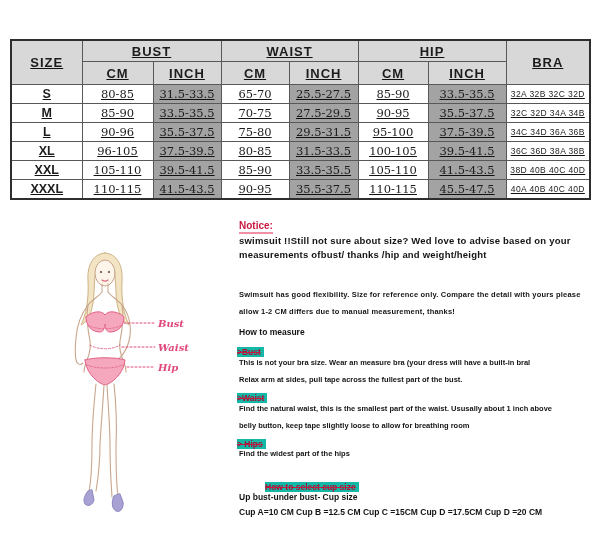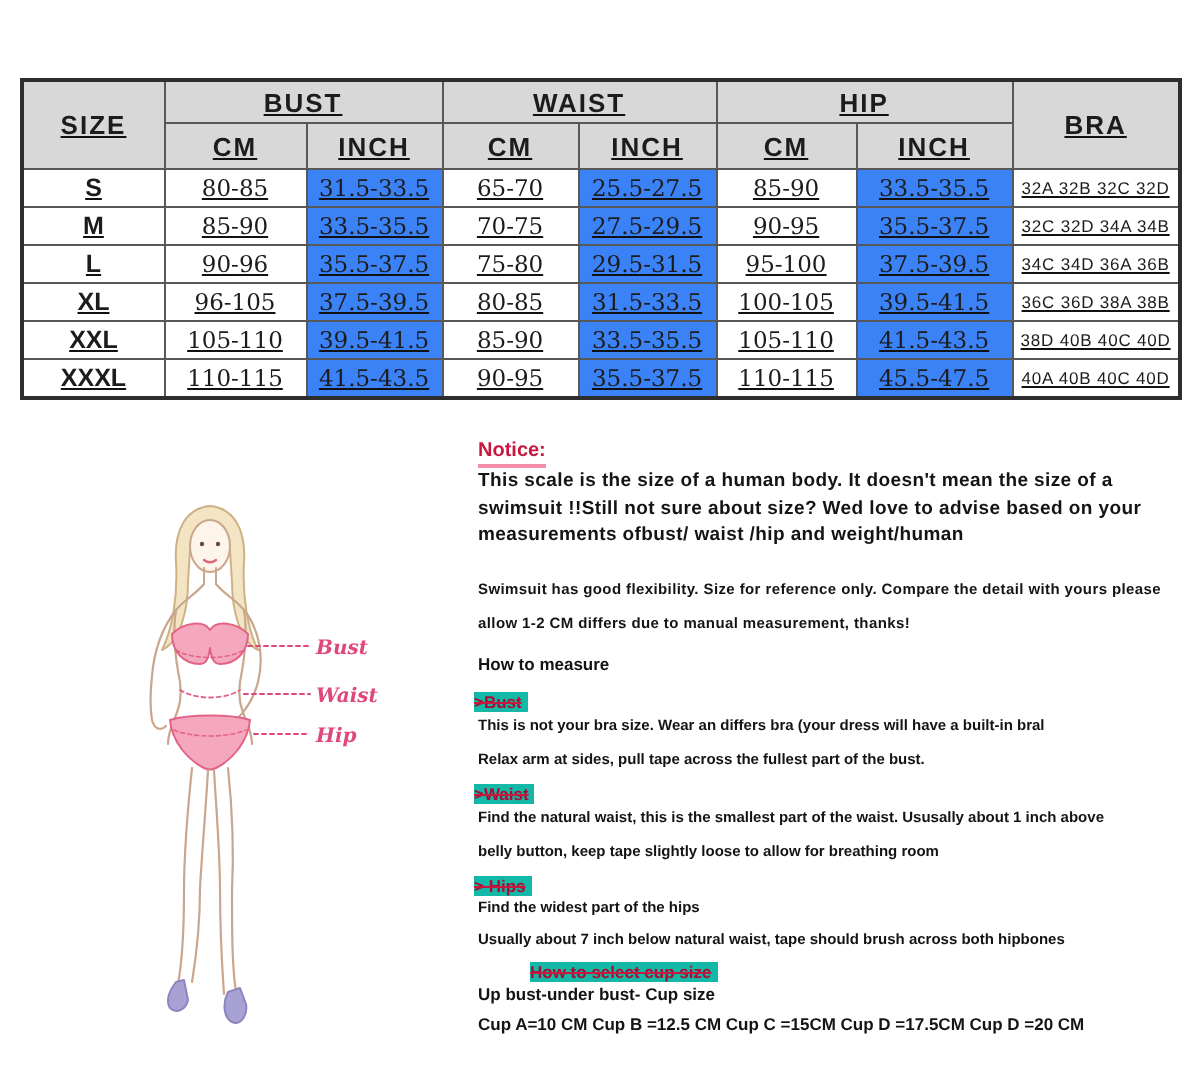--- a/index.html
+++ b/index.html
@@ -23,21 +23,21 @@
     background:#d8d8d8;font-family:"Liberation Sans",sans-serif;
     font-weight:bold;font-size:13px;letter-spacing:1px;color:#1c1c1c;
   }
   .size-table .row-group th{height:20px;}
   .size-table .row-units th{height:22px;}
   .size-table td{
     height:18px;font-family:"DejaVu Serif",serif;font-size:11.5px;color:#1c1c1c;
     background:#ffffff;
   }
   .size-table td.c-size{font-family:"Liberation Sans",sans-serif;font-weight:bold;font-size:12.5px;}
-  .size-table td.c-inch{background:#3b82f6;}
+  .size-table td.c-inch{background:#a3a3a3;}
   .size-table td.c-bra{font-family:"Liberation Sans",sans-serif;font-size:8.5px;letter-spacing:0.4px;}
 
   
   .tline{position:absolute;white-space:nowrap;font-weight:bold;color:#141414;}
   .p-notice-title{
     left:239px;top:220px;font-size:10px;color:#c81840;
     border-bottom:2px solid #f48fa8;padding-bottom:1px;
   }
   .p-main{left:239px;top:234px;font-size:9.5px;line-height:13.5px;letter-spacing:0.2px;}
   .p-flex{left:239px;top:286px;font-size:7.5px;line-height:17px;letter-spacing:0.2px;}
@@ -193,47 +193,45 @@
 
     <text x="100" y="86" font-family="DejaVu Serif, serif" font-style="italic" font-weight="bold" font-size="10" fill="#e0487a">Bust</text>
     <text x="100" y="110" font-family="DejaVu Serif, serif" font-style="italic" font-weight="bold" font-size="10" fill="#e0487a">Waist</text>
     <text x="100" y="130" font-family="DejaVu Serif, serif" font-style="italic" font-weight="bold" font-size="10" fill="#e0487a">Hip</text>
   </svg>
 </div>
 
 <div class="tline p-notice-title">Notice:</div>
 
 <div class="tline p-main">
-  <div>This scale is the size of a human body. It doesn't mean the size of a</div>
   <div>swimsuit !!Still not sure about size? Wed love to advise based on your</div>
-  <div>measurements ofbust/ waist /hip and weight/human</div>
+  <div>measurements ofbust/ thanks /hip and weight/height</div>
 </div>
 
 <div class="tline p-flex">
   <div>Swimsuit has good flexibility. Size for reference only. Compare the detail with yours please</div>
   <div>allow 1-2 CM differs due to manual measurement, thanks!</div>
 </div>
 
 <div class="tline p-howto">How to measure</div>
 
 <div class="tline h-bust"><span class="hl">&gt;Bust</span></div>
 <div class="tline p-bust">
-  <div>This is not your bra size. Wear an differs bra (your dress will have a built-in bral</div>
+  <div>This is not your bra size. Wear an measure bra (your dress will have a built-in bral</div>
   <div>Relax arm at sides, pull tape across the fullest part of the bust.</div>
 </div>
 
 <div class="tline h-waist"><span class="hl">&gt;Waist</span></div>
 <div class="tline p-waist">
   <div>Find the natural waist, this is the smallest part of the waist. Ususally about 1 inch above</div>
   <div>belly button, keep tape slightly loose to allow for breathing room</div>
 </div>
 
 <div class="tline h-hips"><span class="hl">&gt; Hips</span></div>
 <div class="tline p-hips">
   <div>Find the widest part of the hips</div>
-  <div>Usually about 7 inch below natural waist, tape should brush across both hipbones</div>
 </div>
 
 <div class="tline h-cup"><span class="hl">How to select cup size</span></div>
 <div class="tline p-cup">
   <div>Up bust-under bust- Cup size</div>
   <div>Cup A=10 CM Cup B =12.5 CM Cup C =15CM Cup D =17.5CM Cup D =20 CM</div>
 </div>
 
 </body></html>

